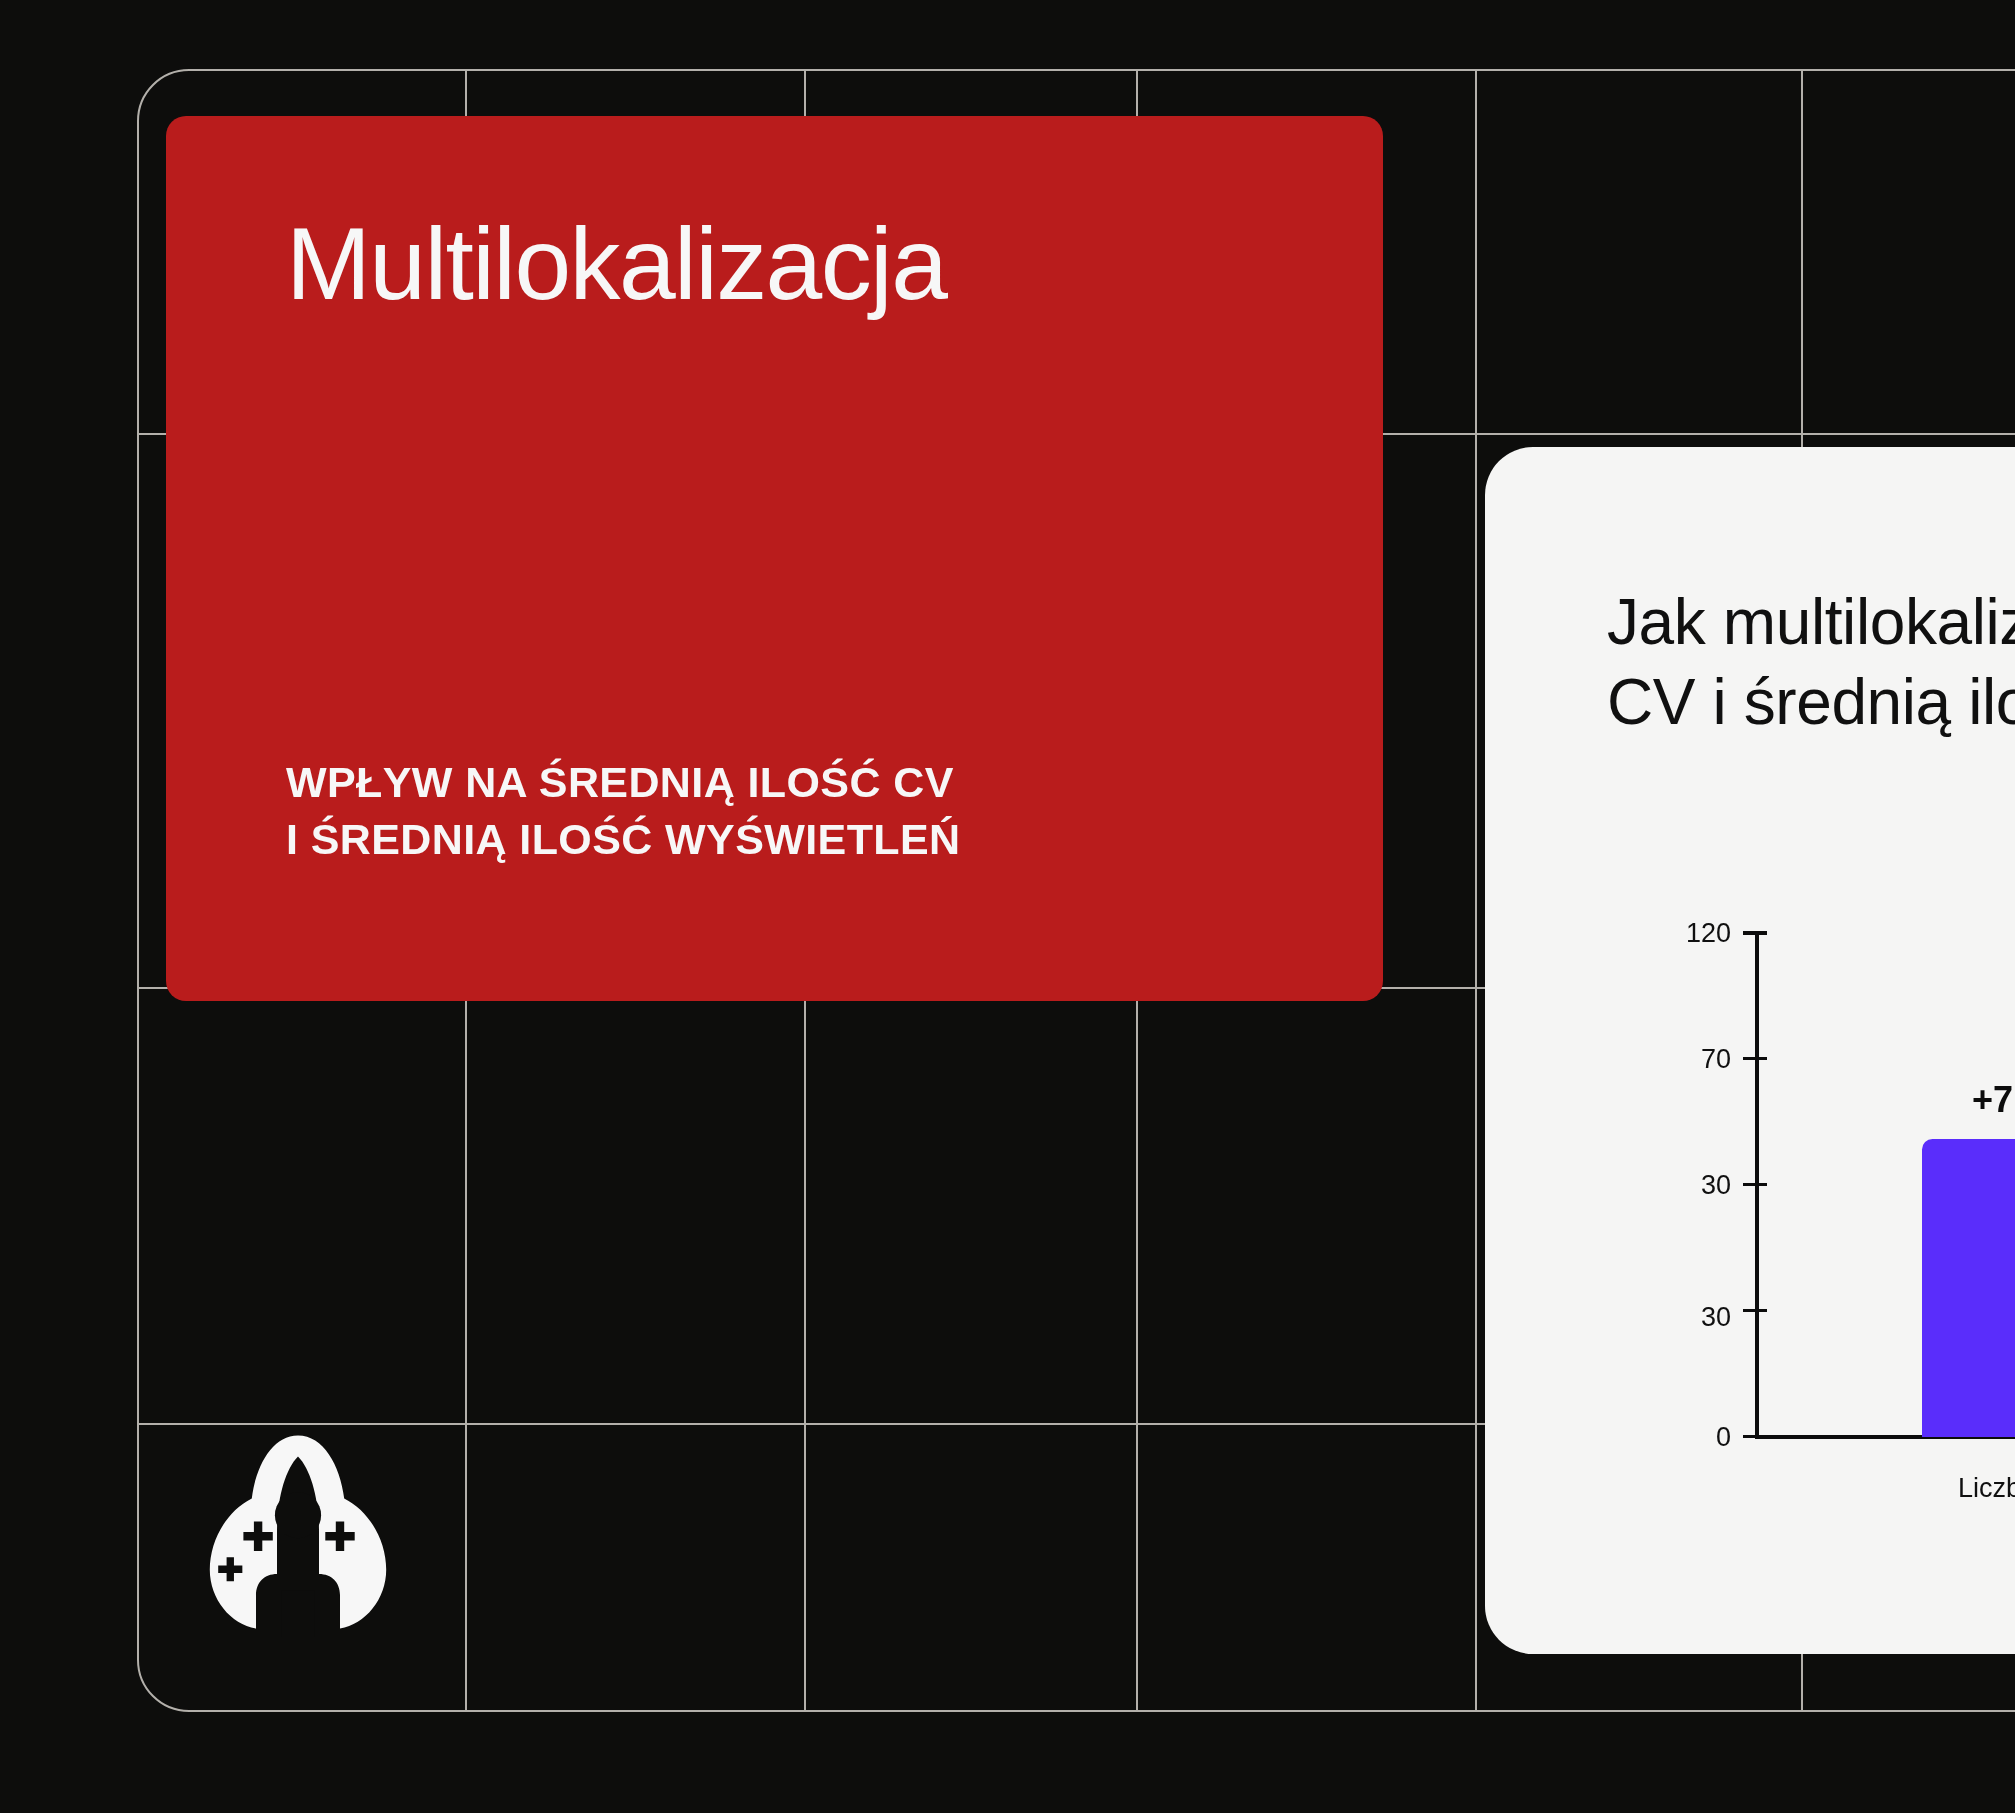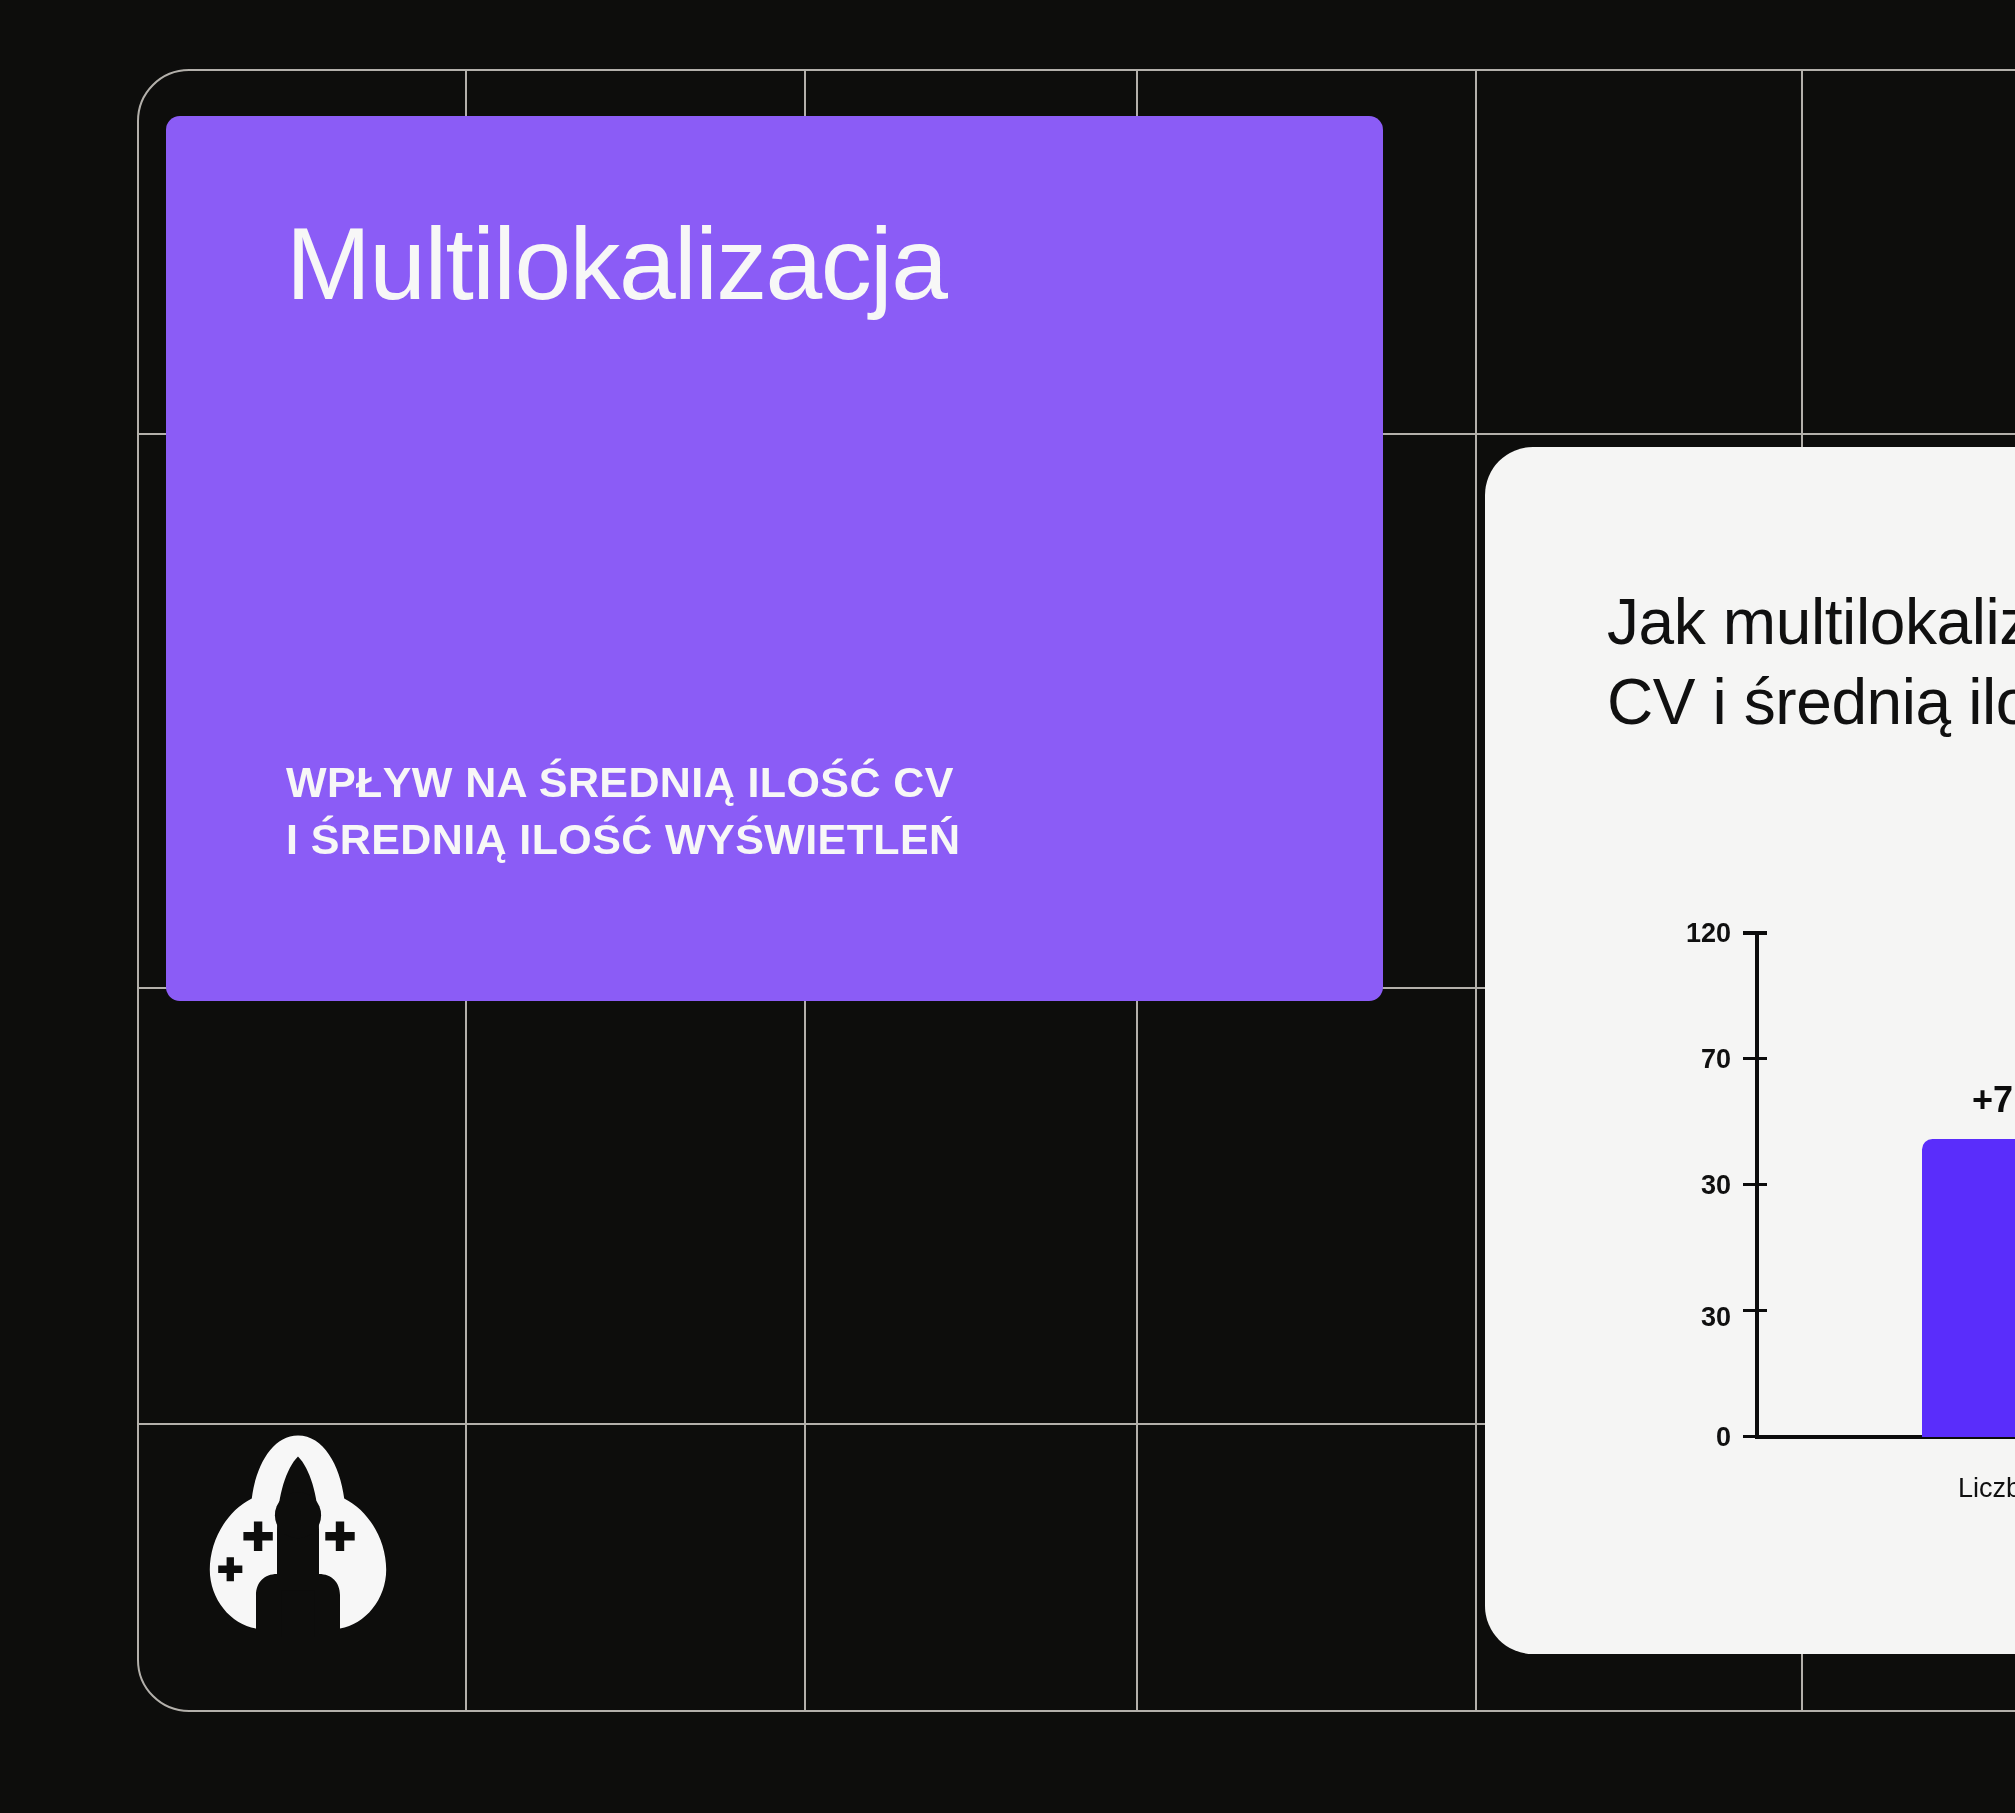--- a/index.html
+++ b/index.html
@@ -27,22 +27,22 @@
   }
   .gridline { position:absolute; background:#b3b0ab; }
   .v { width:2px; top:69px; height:1643px; }
   .h { height:2px; left:137px; width:2962px; }
 
   
   .purple-card {
     position:absolute;
     left:166px; top:116px;
     width:1217px; height:885px;
-    background:#8b5cf6;
-    border-radius:14px;
+    background:#b91c1c;
+    border-radius:20px;
     padding:0;
   }
   .purple-title {
     position:absolute;
     left:120px; top:97px;
     font-size:102px;
     font-weight:500;
     color:#f7f7f7;
     letter-spacing:-1.6px;
     line-height:1;
@@ -103,21 +103,21 @@
   .tick {
     position:absolute;
     left:-12px;
     width:24px; height:3.2px;
     background:#0c0c0c;
   }
   .tick-label {
     position:absolute;
     right:1080px;
     font-size:27px;
-    font-weight:700;
+    font-weight:400;
     color:#101010;
     white-space:nowrap;
     transform:translateY(-50%);
   }
   .bar {
     position:absolute;
     bottom:0;
     border-radius:10.5px 10.5px 0 0;
   }
   .bar-value {

